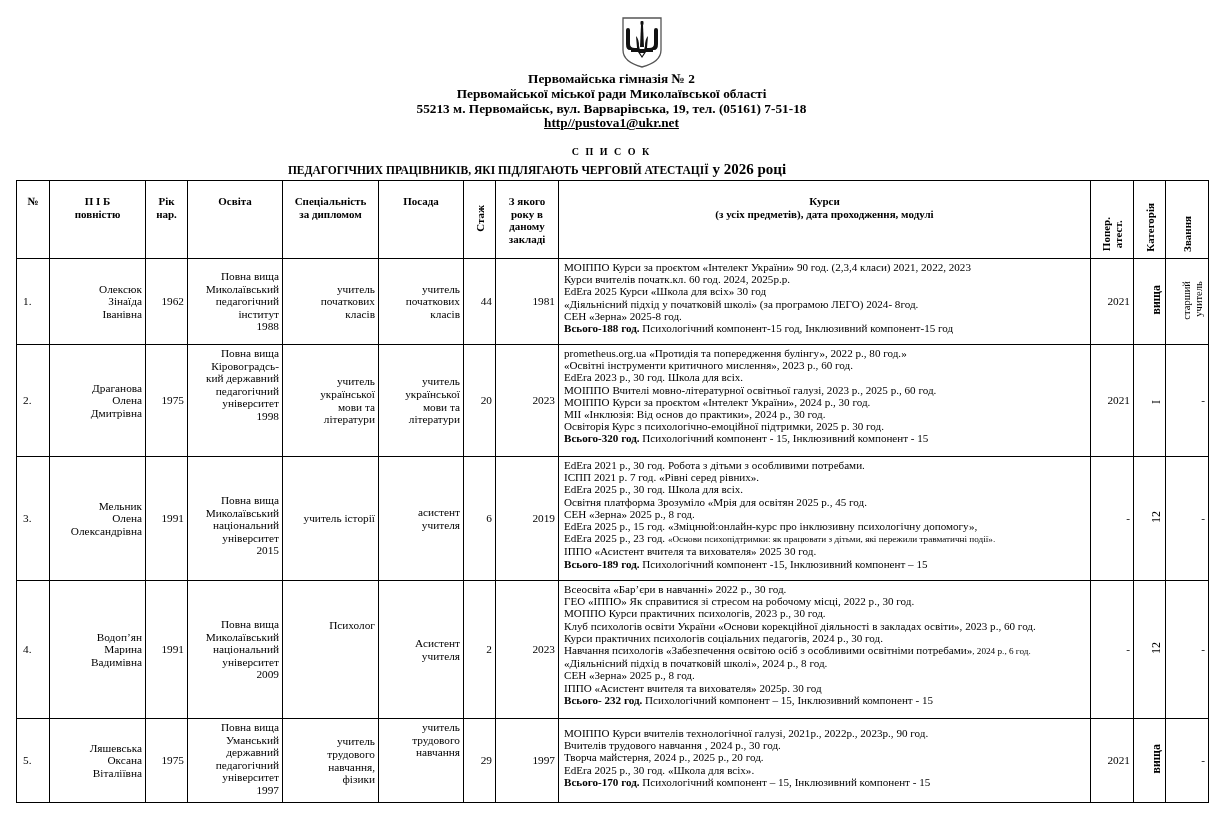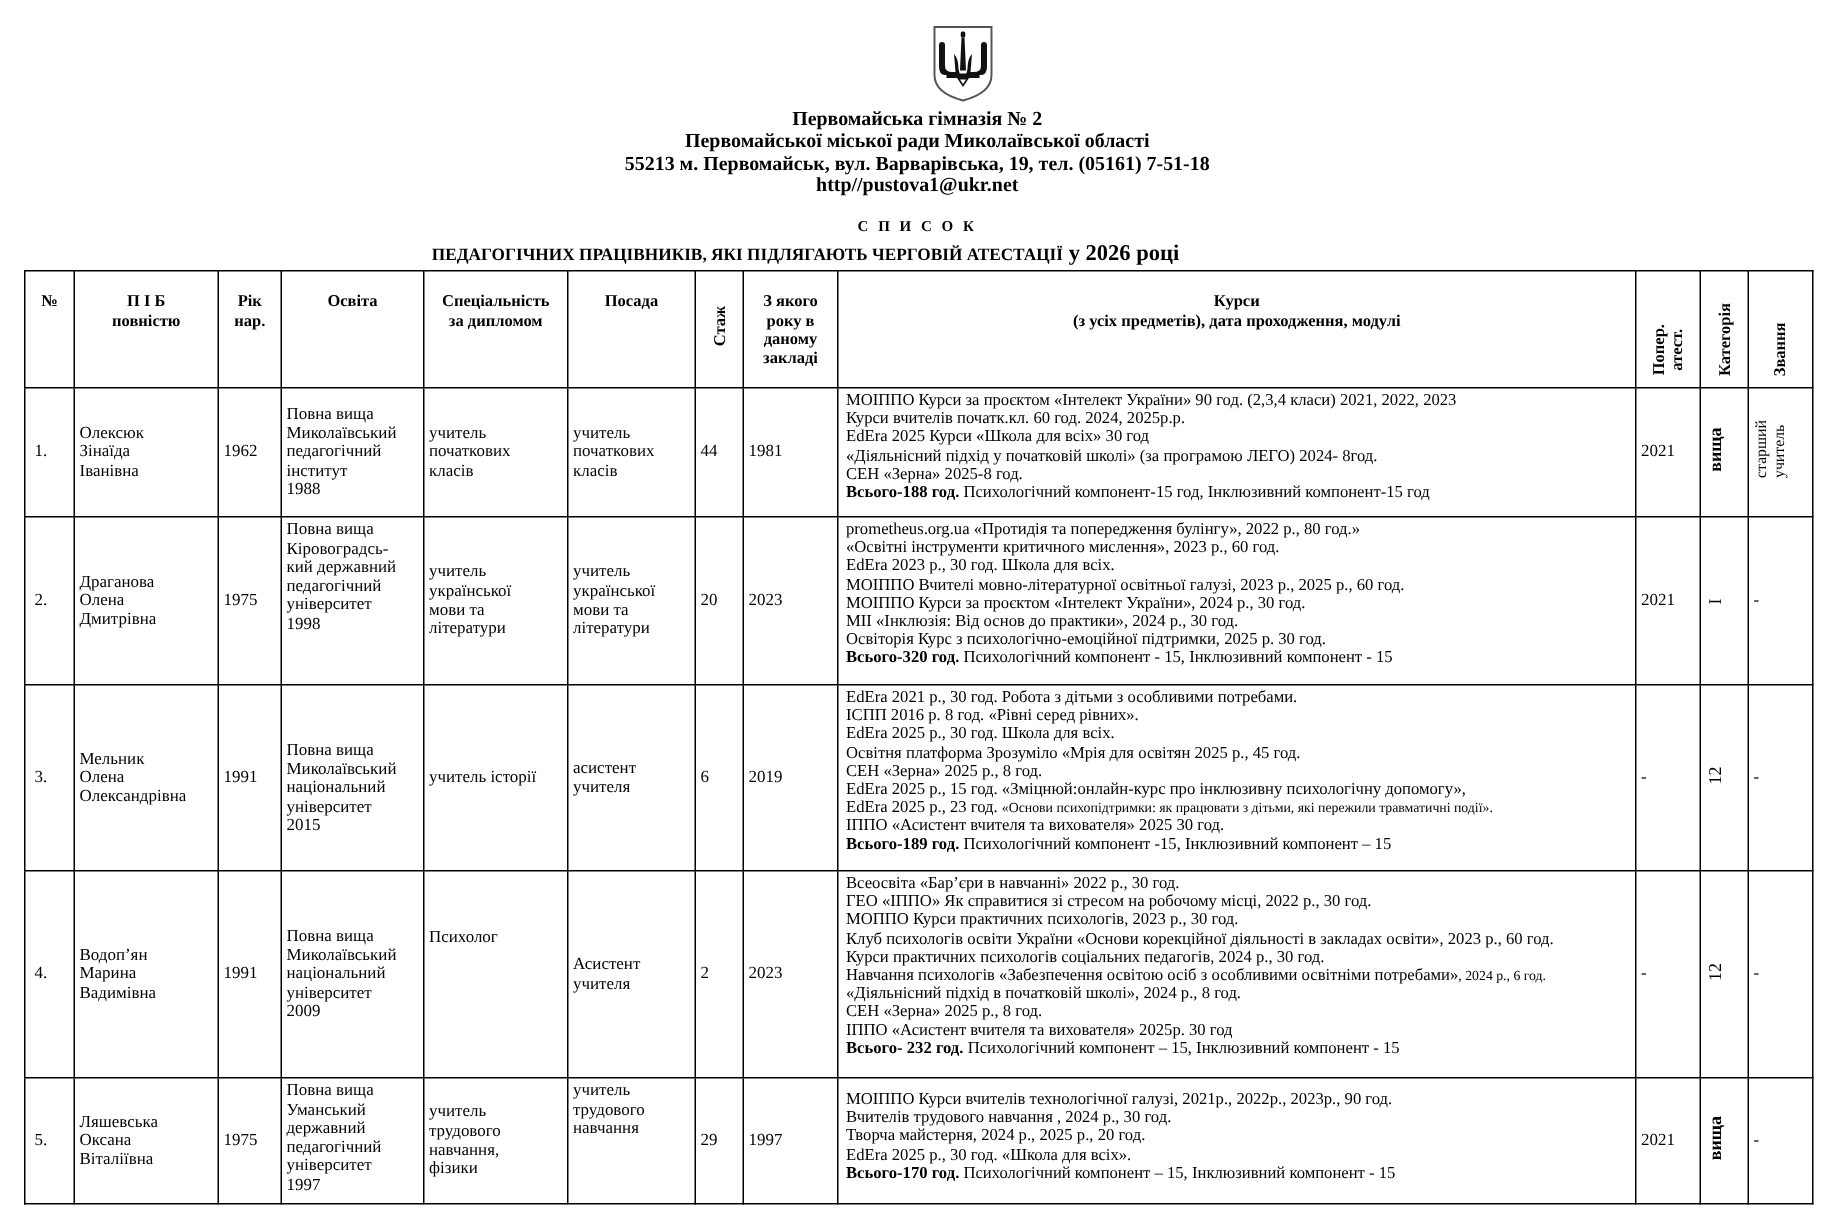--- a/index.html
+++ b/index.html
@@ -3,37 +3,37 @@
 <meta charset="utf-8">
 <style>
   html, body { margin: 0; padding: 0; background: #ffffff; }
   body {
     width: 1223px; height: 817px; overflow: hidden; position: relative;
     font-family: "Liberation Serif", "DejaVu Serif", serif; color: #000;
   }
   .emblem { position: absolute; left: 620px; top: 16px; width: 44px; height: 52px; }
   .hdr { position: absolute; left: 0; width: 1223px; text-align: center; font-weight: bold; }
   .hdr .line { font-size: 13.3px; line-height: 14.8px; }
-  .hdr .link { }
+  .hdr .link { text-decoration: underline; }
   .title1 { position: absolute; top: 146px; left: 0; width: 1223px; text-align: center;
     font-weight: bold; font-size: 10px; letter-spacing: 2px; }
   .title2 { position: absolute; top: 161px; left: 0; width: 1074px; text-align: center;
     font-weight: bold; font-size: 11.5px; }
   .title2 .big { font-size: 15px; }
   table {
     position: absolute; left: 16px; top: 180px;
     border-collapse: collapse; table-layout: fixed;
     width: 1192px;
   }
   td, th { border: 1px solid #000; padding: 0 3px; vertical-align: middle; }
   th { font-weight: bold; font-size: 11px; line-height: 12.5px; text-align: center; vertical-align: top; padding-top: 14px; }
   th.left { text-align: center; }
   th.rot { vertical-align: bottom; padding: 0 0 4px 0; }
   .vtext { writing-mode: vertical-rl; transform: rotate(180deg); display: inline-block; white-space: pre-line; line-height: 12px; }
-  td { font-size: 11.3px; line-height: 12.6px; text-align: left; }
+  td { font-size: 11.3px; line-height: 12.6px; text-align: right; }
   td.num { text-align: left; padding-left: 6px; }
   td.courses { text-align: left; vertical-align: top; padding: 2px 5px; font-size: 11.1px; line-height: 12.2px; margin-top: 28px; }
   td.courses .ln { display: block; white-space: nowrap; }
   td.courses .total { font-weight: bold; }
   td.cat .vtext { font-weight: bold; font-size: 12px; }
   td.cat.rom .vtext { font-weight: normal; }
   .multi { white-space: pre-line; }
   td.top { vertical-align: top; padding-top: 2px; }
 </style>
 </head>
@@ -183,21 +183,21 @@
 національний
 університет
 2015</td>
     <td>учитель історії</td>
     <td class="multi">асистент
 учителя</td>
     <td>6</td>
     <td>2019</td>
     <td class="courses">
       <span class="ln">EdEra 2021 р., 30 год. Робота з дітьми з особливими потребами.</span>
-      <span class="ln">ІСПП 2016 р. 8 год. «Рівні серед рівних».</span>
+      <span class="ln">ІСПП 2021 р. 7 год. «Рівні серед рівних».</span>
       <span class="ln">EdEra 2025 р., 30 год. Школа для всіх.</span>
       <span class="ln">Освітня платформа Зрозуміло «Мрія для освітян 2025 р., 45 год.</span>
       <span class="ln">СЕН «Зерна» 2025 р., 8 год.</span>
       <span class="ln">EdEra 2025 р., 15 год. «Зміцнюй:онлайн-курс про інклюзивну психологічну допомогу»,</span>
       <span class="ln"><span>EdEra 2025 р., 23 год. </span><span style="font-size:9.2px">«Основи психопідтримки: як працювати з дітьми, які пережили травматичні події».</span></span>
       <span class="ln">ІППО «Асистент вчителя та вихователя» 2025 30 год.</span>
       <span class="ln"><span class="total">Всього-189 год.</span><span> Психологічний компонент -15, Інклюзивний компонент – 15</span></span>
     </td>
     <td>-</td>
     <td class="cat rom"><span class="vtext" style="font-size:12px">12</span></td>

